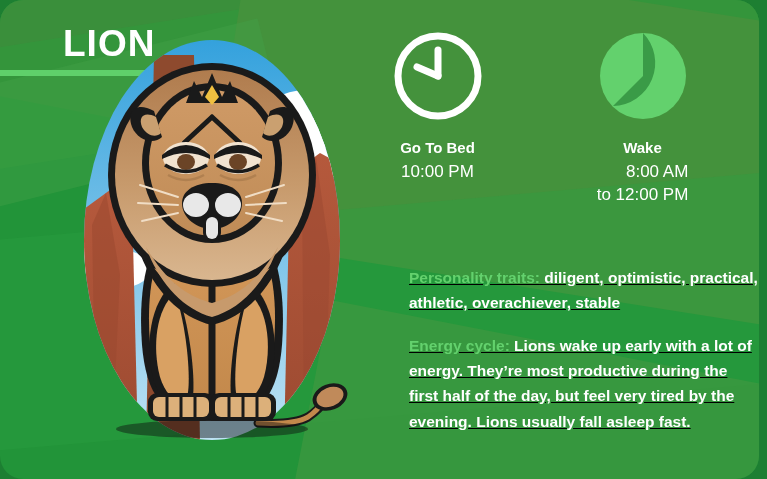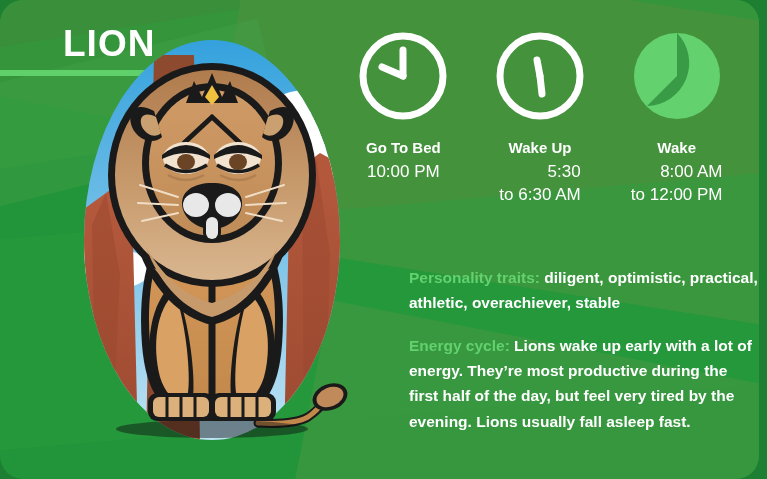--- a/index.html
+++ b/index.html
@@ -121,20 +121,21 @@
     text-align: right;
     line-height: 1.35;
     white-space: pre-line;
   }
 
   
   .info {
     position: absolute;
     left: 409px; top: 265px;
     width: 350px;
+    text-decoration: underline;
   }
   .info-para {
     font-size: 15.5px;
     line-height: 1.62;
     color: #ffffff;
     margin: 0 0 18px 0;
     font-weight: bold;
   }
   .info-para:last-child { margin-bottom: 16px; }
   .info-key { color: #63d16d; }
@@ -312,32 +313,20 @@
         <svg viewBox="0 0 96 96" xmlns="http://www.w3.org/2000/svg">
           <circle cx="48" cy="48" r="40" fill="none" stroke="#ffffff" stroke-width="7"></circle>
           <path d="M48 48 L48 22" stroke="#ffffff" stroke-width="7" stroke-linecap="round"></path>
           <path d="M48 48 L27 39" stroke="#ffffff" stroke-width="7" stroke-linecap="round"></path>
         </svg>
       </div>
       <div class="metric-label">Go To Bed</div>
       <div class="metric-value">10:00 PM</div>
     </div>
 
-    <div class="metric">
-      <div class="metric-icon">
-        <svg viewBox="0 0 96 96" xmlns="http://www.w3.org/2000/svg">
-          <circle cx="48" cy="48" r="40" fill="none" stroke="#ffffff" stroke-width="7"></circle>
-          <path d="M48 48 L45 32" stroke="#ffffff" stroke-width="7" stroke-linecap="round"></path>
-          <path d="M48 48 L50 66" stroke="#ffffff" stroke-width="7" stroke-linecap="round"></path>
-        </svg>
-      </div>
-      <div class="metric-label">Wake Up</div>
-      <div class="metric-value">5:30
-to 6:30 AM</div>
-    </div>
 
     <div class="metric">
       <div class="metric-icon">
         <svg viewBox="0 0 96 96" xmlns="http://www.w3.org/2000/svg">
           <circle cx="48" cy="48" r="43" fill="#63d16d"></circle>
           <path d="M48 48 L48 5 A43 43 0 0 1 18 78 Z" fill="#3a9b47"></path>
         </svg>
       </div>
       <div class="metric-label">Wake</div>
       <div class="metric-value">8:00 AM

